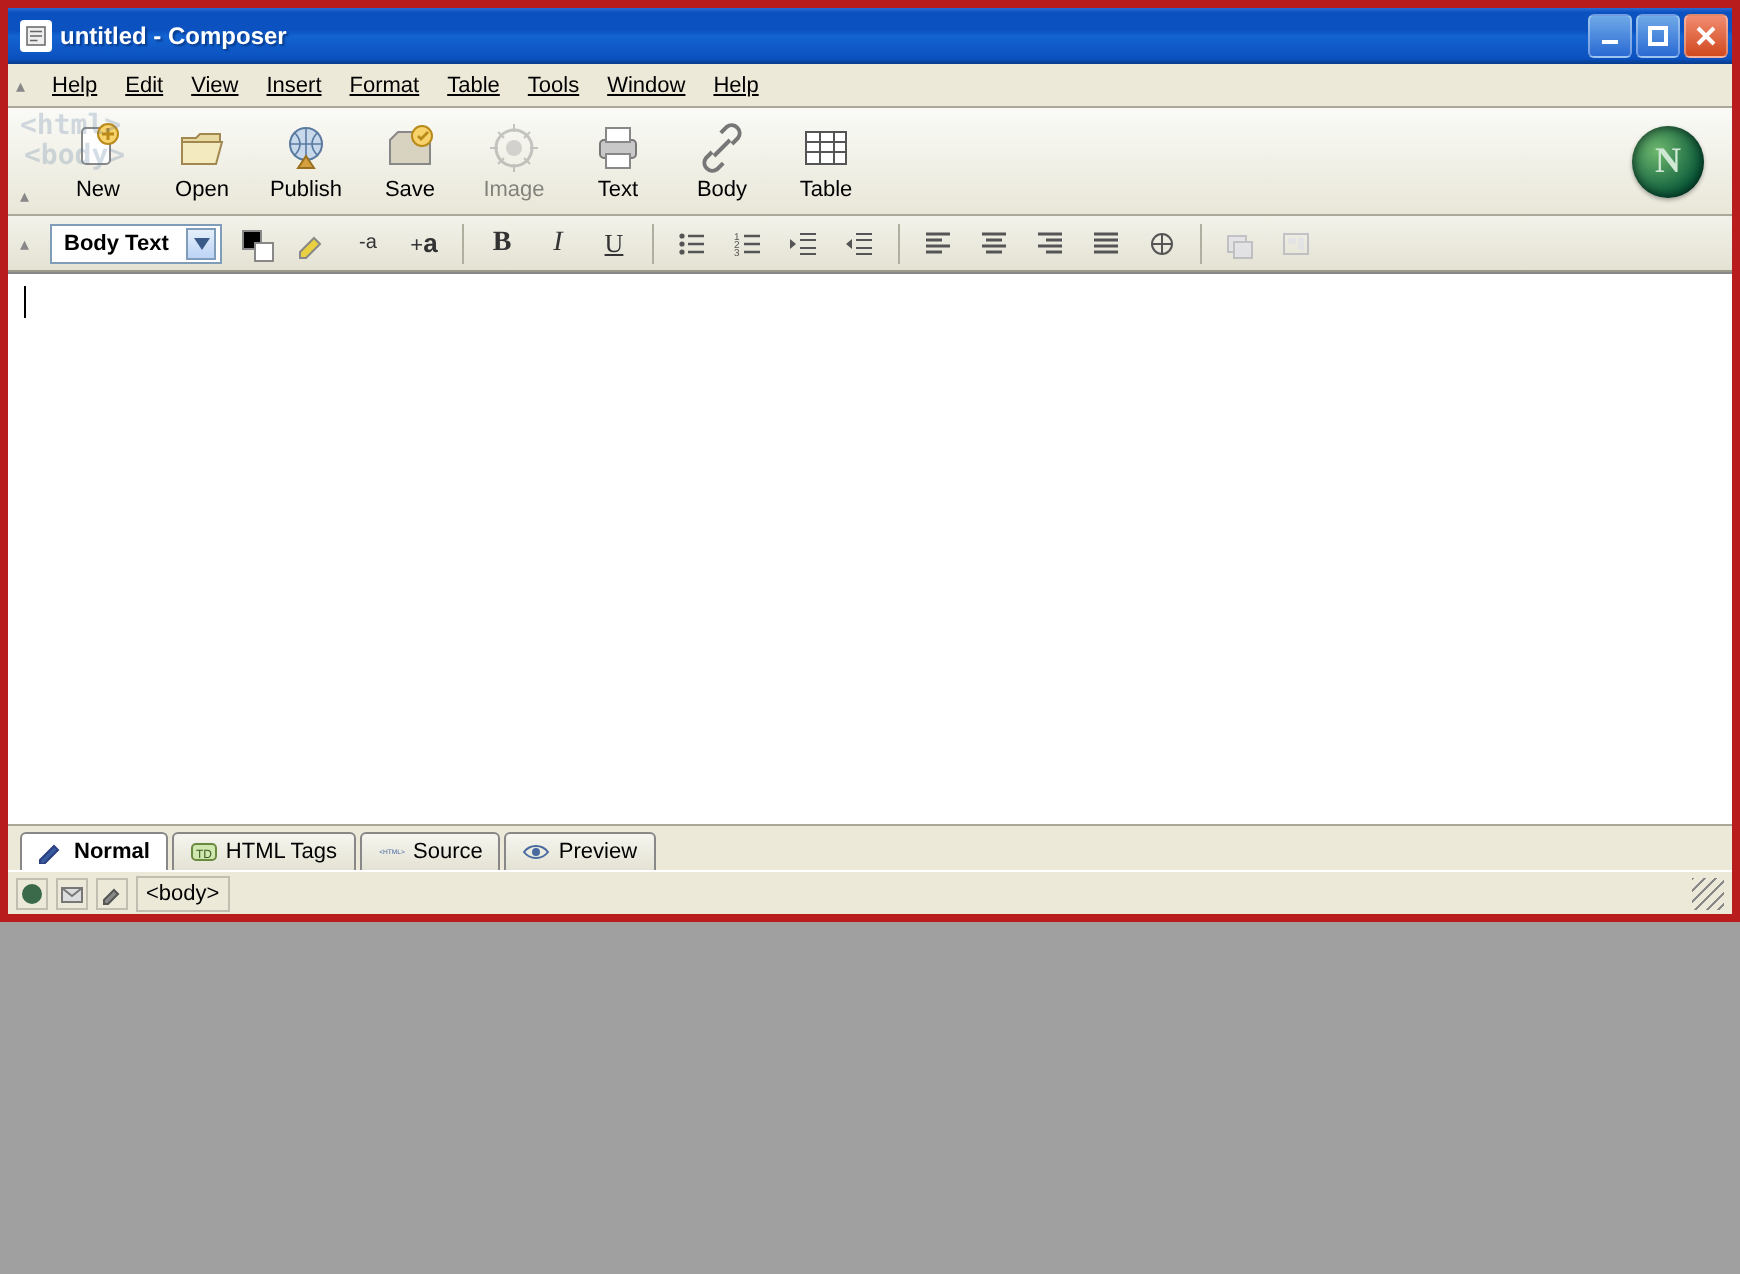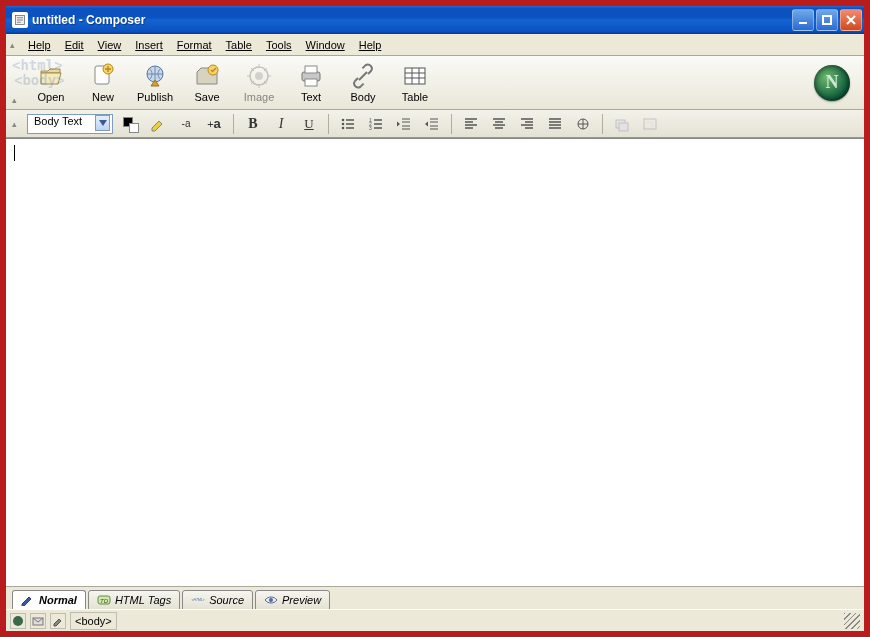--- a/index.html
+++ b/index.html
@@ -5,23 +5,23 @@
 * { box-sizing: border-box; margin: 0; padding: 0; }
 body {
   font-family: Tahoma, Arial, sans-serif;
   font-size: 11px;
   background: #a0a0a0;
   width: 870px; height: 637px;
   overflow: hidden;
   user-select: none;
 }
 .window {
-  width: 870px; height: 637px;
+  width: 870px; height: 461px;
   background: #ece9d8;
-  border: 6px solid #b91c1c;
+  border: 4px solid #b91c1c;
   display: flex; flex-direction: column;
 }
 
 
 .titlebar {
   height: 28px;
   background: linear-gradient(to bottom,#2a6ad3 0%,#0b52c0 8%,#0b52c0 40%,#1363d0 50%,#0b52c0 90%,#083a8c 100%);
   display: flex; align-items: center; padding: 0 2px 0 6px;
   color: white;
 }
@@ -85,22 +85,22 @@
 
 
 .toolbar2 {
   height:28px; background: linear-gradient(#f3f2ea,#e4e2d3);
   border-bottom:1px solid #9a9a8a;
   display:flex; align-items:center; padding:0 6px; gap:6px;
 }
 .toolbar2 .tri { width:9px; font-size:9px; color:#888; }
 .combo {
   height:20px; border:1px solid #7f9db9;
-  background:#fff; display:flex; align-items:flex-start;
-  padding:0 2px 0 6px; font-size:11px; min-width:86px;
+  background:#fff; display:flex; align-items:center;
+  padding:0 2px 0 6px; font-size:11px; min-width:86px;font-weight:bold;
 }
 .combo .dd {
   width:15px; height:16px; margin-left:auto;
   background:linear-gradient(#e5effb,#bcd4f6);
   border:1px solid #7f9db9; display:flex;align-items:center;justify-content:center;
 }
 .fmt-btn {
   width:22px; height:22px; display:inline-flex; align-items:center; justify-content:center;
   border:1px solid transparent; border-radius:2px; cursor:pointer;
   color:#333;
@@ -119,21 +119,21 @@
   flex:1; background:#fff; border-top:1px solid #888;
   padding:6px; position:relative; overflow:auto;
 }
 .editor .caret {
   width:1px; height:16px; background:#000; position:absolute; left:8px; top:6px;
 }
 
 
 .bottom-tabs {
   height:23px; background:#ece9d8; border-top:1px solid #aca899;
-  display:flex; align-items:flex-end; padding:0 6px;font-style:italic;
+  display:flex; align-items:flex-end; padding:0 6px;
 }
 .btab {
   height:20px; padding:2px 8px; margin-right:2px; margin-bottom:-1px;
   border:1px solid #888; border-top-left-radius:3px; border-top-right-radius:3px;
   background:linear-gradient(#f6f5ef,#e4e2d3);
   display:flex; align-items:center; gap:4px; cursor:pointer; font-size:11px;
 }
 .btab.active { background:#fff; border-bottom-color:#fff; font-weight:bold; }
 .btab .ticon { width:14px; height:12px; display:inline-flex; }
 
@@ -198,35 +198,35 @@
   <div class="toolbar1">
     <div class="watermark">
       <div>&lt;html&gt;</div>
       <div style="margin-left:2px">&lt;body&gt;</div>
     </div>
     <span class="tri">▴</span>
 
     <div class="tb-btn">
       <span class="icon">
         <svg viewBox="0 0 28 28">
-            <path d="M4 9h7l2-2h10v4H4z" fill="#e8d9a0" stroke="#a08850"></path>
-            <path d="M4 11h20l-3 11H4z" fill="#f4eac0" stroke="#a08850"></path>
-          </svg>
-      </span>
-      <span class="lbl">Open</span>
-    </div>
-    <div class="tb-btn">
-      <span class="icon">
-        <svg viewBox="0 0 28 28">
             <rect x="6" y="4" width="14" height="18" rx="2" fill="#fefefe" stroke="#888"></rect>
             <circle cx="19" cy="7" r="5" fill="#f8d26a" stroke="#b88a1a"></circle>
             <path d="M19 4v6M16 7h6" stroke="#b88a1a" stroke-width="1.5"></path>
           </svg>
       </span>
       <span class="lbl">New</span>
+    </div>
+    <div class="tb-btn">
+      <span class="icon">
+        <svg viewBox="0 0 28 28">
+            <path d="M4 9h7l2-2h10v4H4z" fill="#e8d9a0" stroke="#a08850"></path>
+            <path d="M4 11h20l-3 11H4z" fill="#f4eac0" stroke="#a08850"></path>
+          </svg>
+      </span>
+      <span class="lbl">Open</span>
     </div>
     <div class="tb-btn">
       <span class="icon">
         <svg viewBox="0 0 28 28">
             <circle cx="14" cy="12" r="8" fill="#c7d8ea" stroke="#5a7aa0"></circle>
             <path d="M6 12h16M14 4v16M8 6c4 4 4 8 0 12M20 6c-4 4-4 8 0 12" stroke="#5a7aa0" fill="none" stroke-width="0.8"></path>
             <path d="M10 24l4-6 4 6z" fill="#d4a040" stroke="#9a7020"></path>
           </svg>
       </span>
       <span class="lbl">Publish</span>

